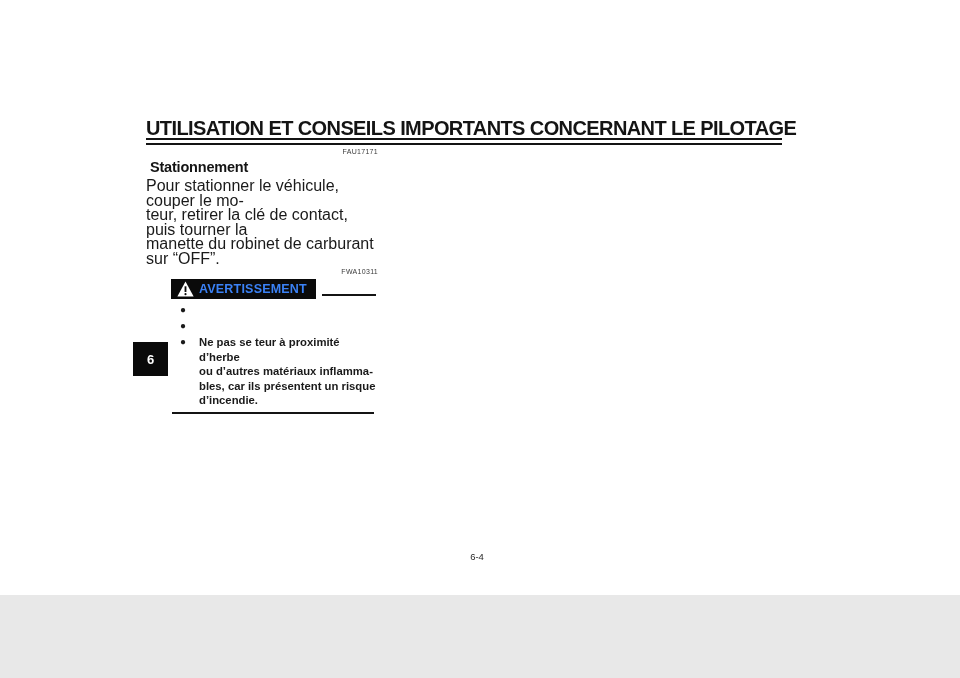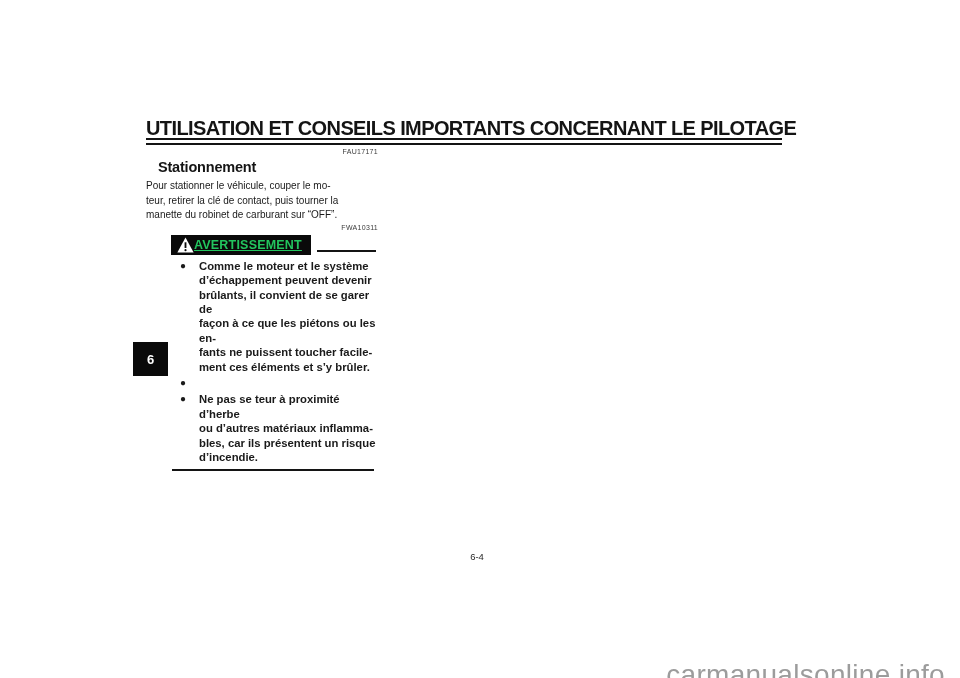--- a/index.html
+++ b/index.html
@@ -1,20 +1,20 @@
 <!DOCTYPE html>
 <html><head>
 <meta charset="utf-8">
 <style>
   html, body { margin: 0; padding: 0; }
   body { background: #e8e8e8; }
   .page {
     position: relative;
     width: 960px;
-    height: 678px;
+    height: 595px;
     background: #ffffff;
     overflow: hidden;
     font-family: "Liberation Sans", sans-serif;
     color: #111;
   }
 
   
   .chapter-title {
     position: absolute;
     left: 146px;
@@ -46,50 +46,50 @@
     width: 232px;
   }
   .refcode {
     text-align: right;
     font-size: 7px;
     letter-spacing: 0.3px;
     color: #3a3a3a;
     line-height: 8px;
   }
   .section-heading {
-    margin: 3px 0 4px 12px;
+    margin: 3px 0 4px 4px;
     font-size: 14.5px;
     font-weight: bold;
     letter-spacing: -0.2px;
     color: #141414;
   }
   .body-text {
-    font-size: 10px;
+    font-size: 16px;
     line-height: 14.6px;
     white-space: pre-line;
     color: #1a1a1a;
   }
   .refcode-bottom { margin-top: 1px; }
 
   
   .warning-header {
     display: flex;
     align-items: flex-end;
     margin-top: 3px;
     margin-left: 25px;
   }
   .warning-badge {
     display: flex;
     align-items: center;
     height: 20px;
     background: #0a0a0a;
-    color: #22c55e;
+    color: #3b82f6;
     padding: 0 9px 0 6px;
+    gap: 5px;
     flex: 0 0 auto;
-    text-decoration: underline;
   }
   .warning-badge .wlabel {
     font-size: 12.5px;
     font-weight: bold;
     letter-spacing: 0.2px;
     line-height: 20px;
   }
   .warning-header-line {
     flex: 1 1 auto;
     height: 2px;
@@ -190,26 +190,20 @@
           </svg>
         </span>
         <span class="wlabel">AVERTISSEMENT</span>
       </div>
       <div class="warning-header-line"></div>
     </div>
 
     <div class="warning-list">
       <div class="witem">
         <span class="wbullet">●</span>
-        <span class="wtext">Comme le moteur et le système
-d’échappement peuvent devenir
-brûlants, il convient de se garer de
-façon à ce que les piétons ou les en-
-fants ne puissent toucher facile-
-ment ces éléments et s’y brûler.</span>
       </div>
       <div class="witem">
         <span class="wbullet">●</span>
       </div>
       <div class="witem">
         <span class="wbullet">●</span>
         <span class="wtext">Ne pas se teur à proximité d’herbe
 ou d’autres matériaux inflamma-
 bles, car ils présentent un risque
 d’incendie.</span>

